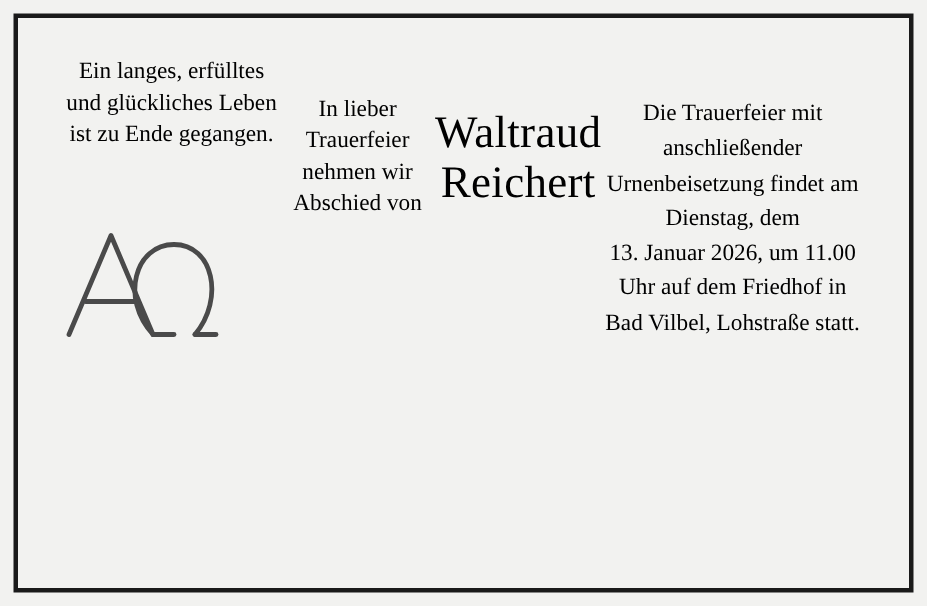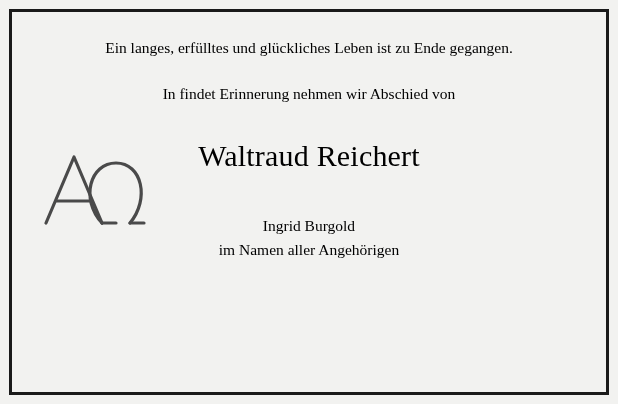--- a/index.html
+++ b/index.html
@@ -32,22 +32,21 @@
     position: relative;
   }
 
   .inner-area {
     box-sizing: border-box;
     width: 100%;
     height: 100%;
     padding: 26px 30px 28px 30px;
     position: relative;
     display: flex;
-    flex-direction: column;
-    align-items: center;
+    flex-direction: row;
   }
 
   .line-intro {
     text-align: center;
     font-size: 15.5px;
     line-height: 1.35;
     margin: 0;
   }
 
   .line-intro.second {
@@ -139,27 +138,27 @@
             <path d="M6 76 L34 10 L62 76"></path>
             <path d="M17 54 L51 54"></path>
             <path d="M62 76 C40 52, 50 16, 76 16 C102 16, 110 52, 90 76"></path>
             <path d="M62 76 L76 76"></path>
             <path d="M90 76 L104 76"></path>
           </g>
         </svg>
       </div>
 
       <p class="line-intro">Ein langes, erfülltes und glückliches Leben ist zu Ende gegangen.</p>
-      <p class="line-intro second">In findet Erinnerung nehmen wir Abschied von</p>
+      <p class="line-intro second">In lieber Trauerfeier nehmen wir Abschied von</p>
 
       <div class="name-block">
         <div class="deceased-name">Waltraud Reichert</div>
       </div>
 
-      <div class="mourners">
-        <p class="mourner-name">Ingrid Burgold</p>
-        <p class="mourner-sub">im Namen aller Angehörigen</p>
+
+      <div class="ceremony">
+        <p>Die Trauerfeier mit anschließender Urnenbeisetzung findet am Dienstag, dem</p>
+        <p>13. Januar 2026, um 11.00 Uhr auf dem Friedhof in Bad Vilbel, Lohstraße statt.</p>
       </div>
-
 
     </div>
   </div>
 </div>
 
 </body></html>

